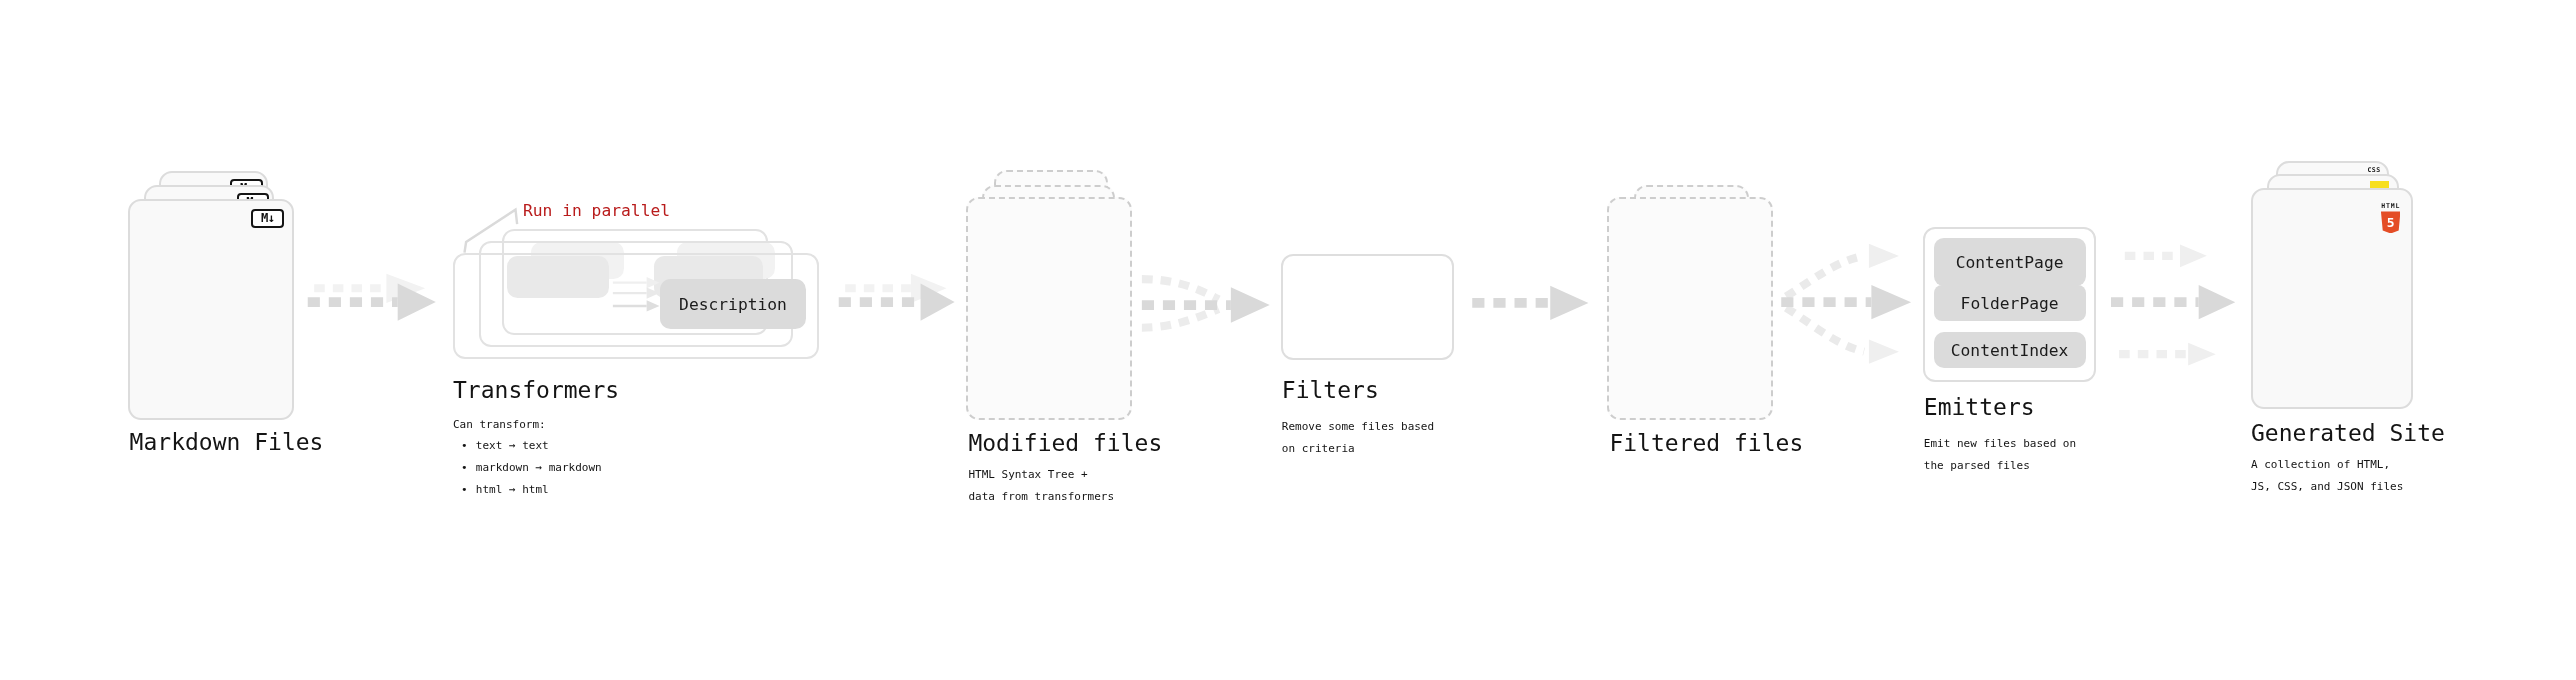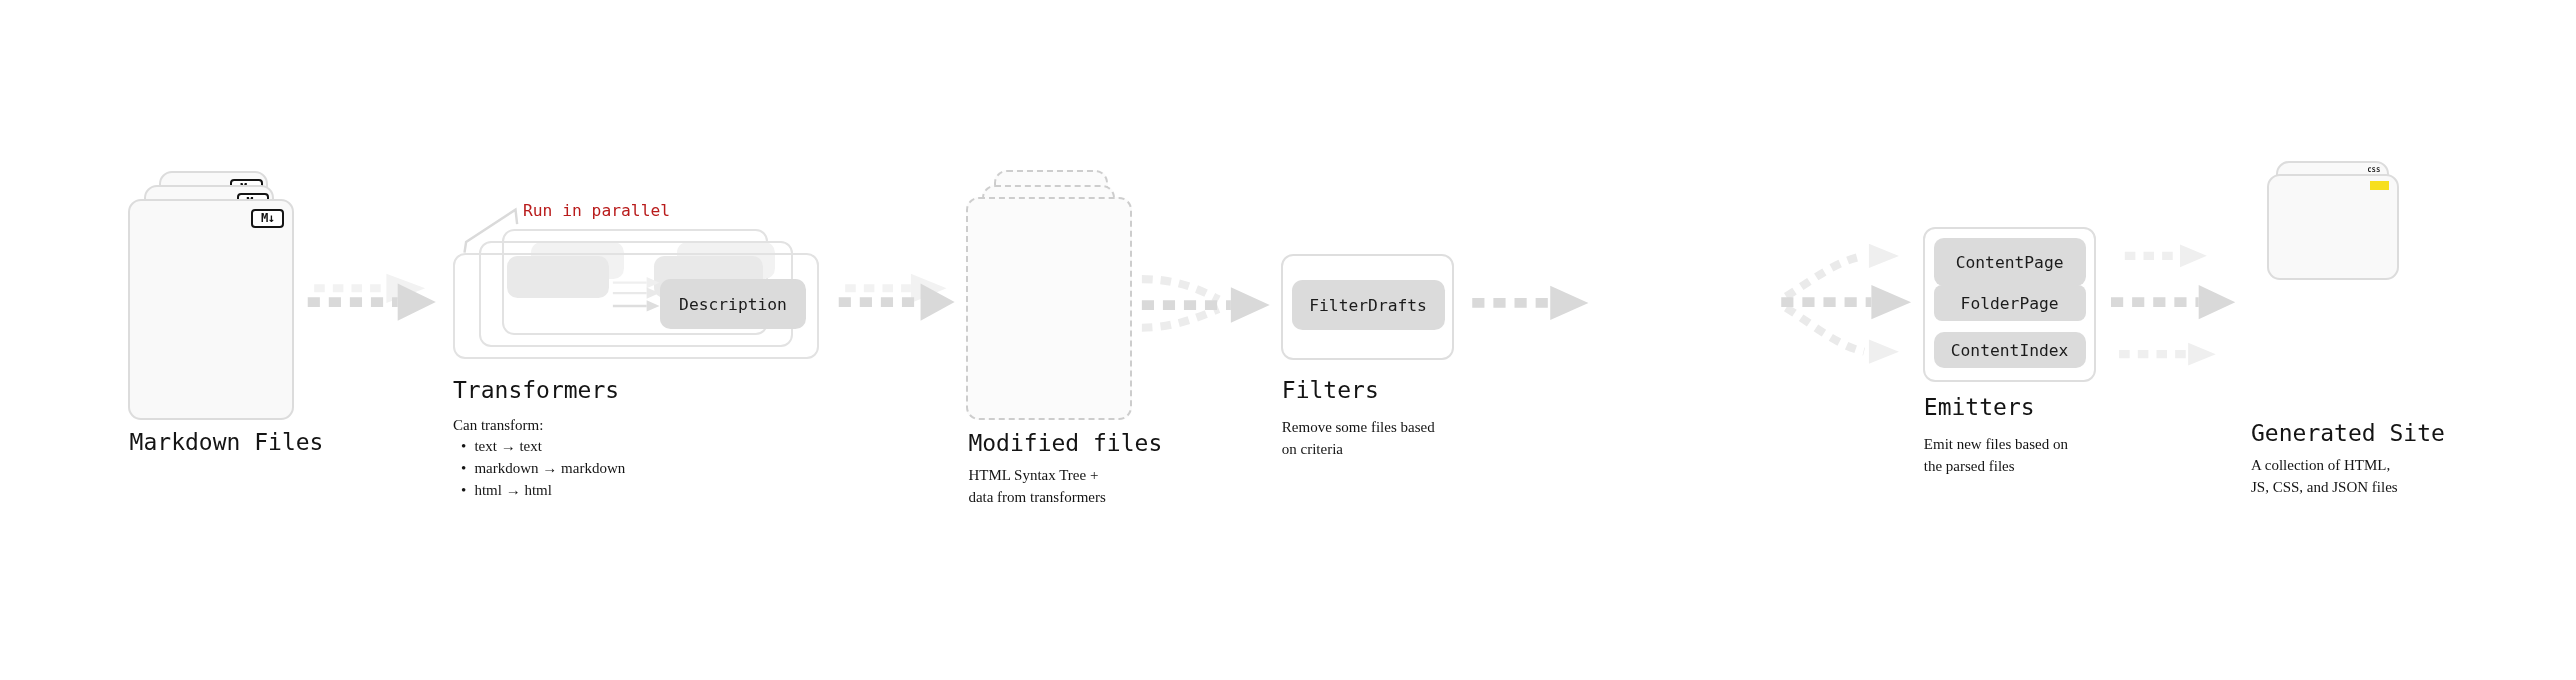--- a/index.html
+++ b/index.html
@@ -21,21 +21,21 @@
   .b6{width:51px;height:14.6px;margin-bottom:6.5px;}
   .b7{width:79px;height:18px;margin-bottom:6.5px;}
   .b8{width:119px;height:14px;}
 
   .md-badge{position:absolute;width:32.5px;height:18.7px;background:#ffffff;border:2.4px solid #141414;
             border-radius:4.1px;box-sizing:border-box;display:flex;align-items:center;justify-content:center;
             font-weight:700;font-size:12.2px;color:#141414;letter-spacing:-0.8px;}
 
   
   .label{position:absolute;font-size:23px;font-weight:500;color:#141414;white-space:nowrap;line-height:24.4px;}
-  .body{position:absolute;font-size:15px;line-height:22px;color:#141414;white-space:nowrap;font-family:Liberation Serif, serif;}
+  .body{position:absolute;font-size:11px;line-height:22px;color:#141414;white-space:nowrap;}
   .annotation{position:absolute;font-size:16.3px;color:#b91c1c;white-space:nowrap;}
   .bullet-row span{display:inline-block;}
   .bullet-glyph{margin-right:8.1px;}
 
   
   .frame{position:absolute;border:2.4px solid #e2e2e2;border-radius:12.2px;box-sizing:border-box;background:transparent;}
   .frame.solidbg{background:#ffffff;border-color:#dedede;}
   .chip{position:absolute;background:#dbdbdb;border-radius:10.6px;display:flex;align-items:center;justify-content:center;
         font-size:16.3px;color:#1b1b1b;white-space:nowrap;}
   .chip.g2{background:#e9e9e9;}
@@ -154,31 +154,46 @@
 
   <svg class="abs" style="left:1136px;top:267px" width="142" height="89" viewBox="0 0 175 110">
     <path d="M7,15 C45,15 72,24 102,40" fill="none" stroke="#ececec" stroke-width="10" stroke-dasharray="13 10"></path>
     <path d="M7,75 C45,75 72,64 102,52" fill="none" stroke="#ececec" stroke-width="10" stroke-dasharray="13 10"></path>
     <line x1="7" y1="47" x2="117" y2="47" stroke="#d9d9d9" stroke-width="12" stroke-dasharray="15 11"></line>
     <polygon points="117,25 165,47 117,69" fill="#d9d9d9"></polygon>
   </svg>
 
   <section class="group" style="left:1281px;top:254px;width:236px;height:211px">
     <div class="frame solidbg" style="left:0;top:0;width:173px;height:106px"></div>
-    <div class="chip" style="left:10.6px;top:26px;width:153px;height:50px">FilterDrafts</div>
     <div class="label" style="left:0.8px;top:124px">Filters</div>
     <div class="body" style="left:0.8px;top:162px">Remove some files based</div>
     <div class="body" style="left:0.8px;top:184px">on criteria</div>
   </section>
 
   <svg class="abs" style="left:1469px;top:272px" width="130" height="65" viewBox="0 0 160 80">
     <line x1="4" y1="38" x2="100" y2="38" stroke="#d9d9d9" stroke-width="12" stroke-dasharray="15 11"></line>
     <polygon points="100,17 147,38 100,59" fill="#d9d9d9"></polygon>
   </svg>
 
+  <section class="group" style="left:1607px;top:170px;width:244px;height:349px">
+    <div class="card dashed" style="left:27px;top:15.4px;width:115px;height:106px"></div>
+    <div class="card dashed" style="left:0;top:27px;width:166px;height:223px">
+      <div class="bars">
+        <i class="bar b1"></i>
+        <i class="bar b2"></i>
+        <i class="bar b3"></i>
+        <i class="bar b4"></i>
+        <i class="bar b5"></i>
+        <i class="bar b6"></i>
+        <i class="bar b7"></i>
+        <i class="bar b8"></i>
+      </div>
+    </div>
+    <div class="label" style="left:2.4px;top:261px">Filtered files</div>
+  </section>
 
   <svg class="abs" style="left:1778px;top:238px" width="138" height="134" viewBox="0 0 170 165">
     <path d="M10,72 C45,50 72,28 106,22" fill="none" stroke="#eaeaea" stroke-width="10" stroke-dasharray="12 10"></path>
     <polygon points="112,7 149,22 112,37" fill="#efefef"></polygon>
     <path d="M10,86 C45,108 72,132 106,140" fill="none" stroke="#eaeaea" stroke-width="10" stroke-dasharray="12 10"></path>
     <polygon points="112,125 149,140 112,155" fill="#efefef"></polygon>
     <line x1="4" y1="79" x2="115" y2="79" stroke="#d9d9d9" stroke-width="12" stroke-dasharray="15 11"></line>
     <polygon points="115,58 164,79 115,100" fill="#d9d9d9"></polygon>
   </svg>
 
@@ -201,19 +216,35 @@
     <polygon points="95,129 129,143 95,157" fill="#efefef"></polygon>
   </svg>
 
   <section class="group" style="left:2251px;top:161px;width:244px;height:358px">
     <div class="card" style="left:25px;top:0;width:113px;height:106px">
       <span class="cssb" style="border-bottom-color: rgb(41, 101, 241);">CSS</span>
     </div>
     <div class="card" style="left:16.3px;top:13px;width:132px;height:106px">
       <span class="jsb" style="background-color: rgb(247, 223, 30);"></span>
     </div>
+    <div class="card" style="left:0;top:27px;width:162px;height:221px">
+      <span class="html5">
+        <span class="t">HTML</span>
+        <span class="s" style="background-color: rgb(228, 77, 38);">5</span>
+      </span>
+      <div class="bars">
+        <i class="bar b1"></i>
+        <i class="bar b2"></i>
+        <i class="bar b3" style="width:130px"></i>
+        <i class="bar b4"></i>
+        <i class="bar b5"></i>
+        <i class="bar b6"></i>
+        <i class="bar b7"></i>
+        <i class="bar b8"></i>
+      </div>
+    </div>
     <div class="label" style="left:0;top:260px">Generated Site</div>
     <div class="body" style="left:0;top:293px">A collection of HTML,</div>
     <div class="body" style="left:0;top:315px">JS, CSS, and JSON files</div>
   </section>
 
 </div>
 
 
 </body></html>

